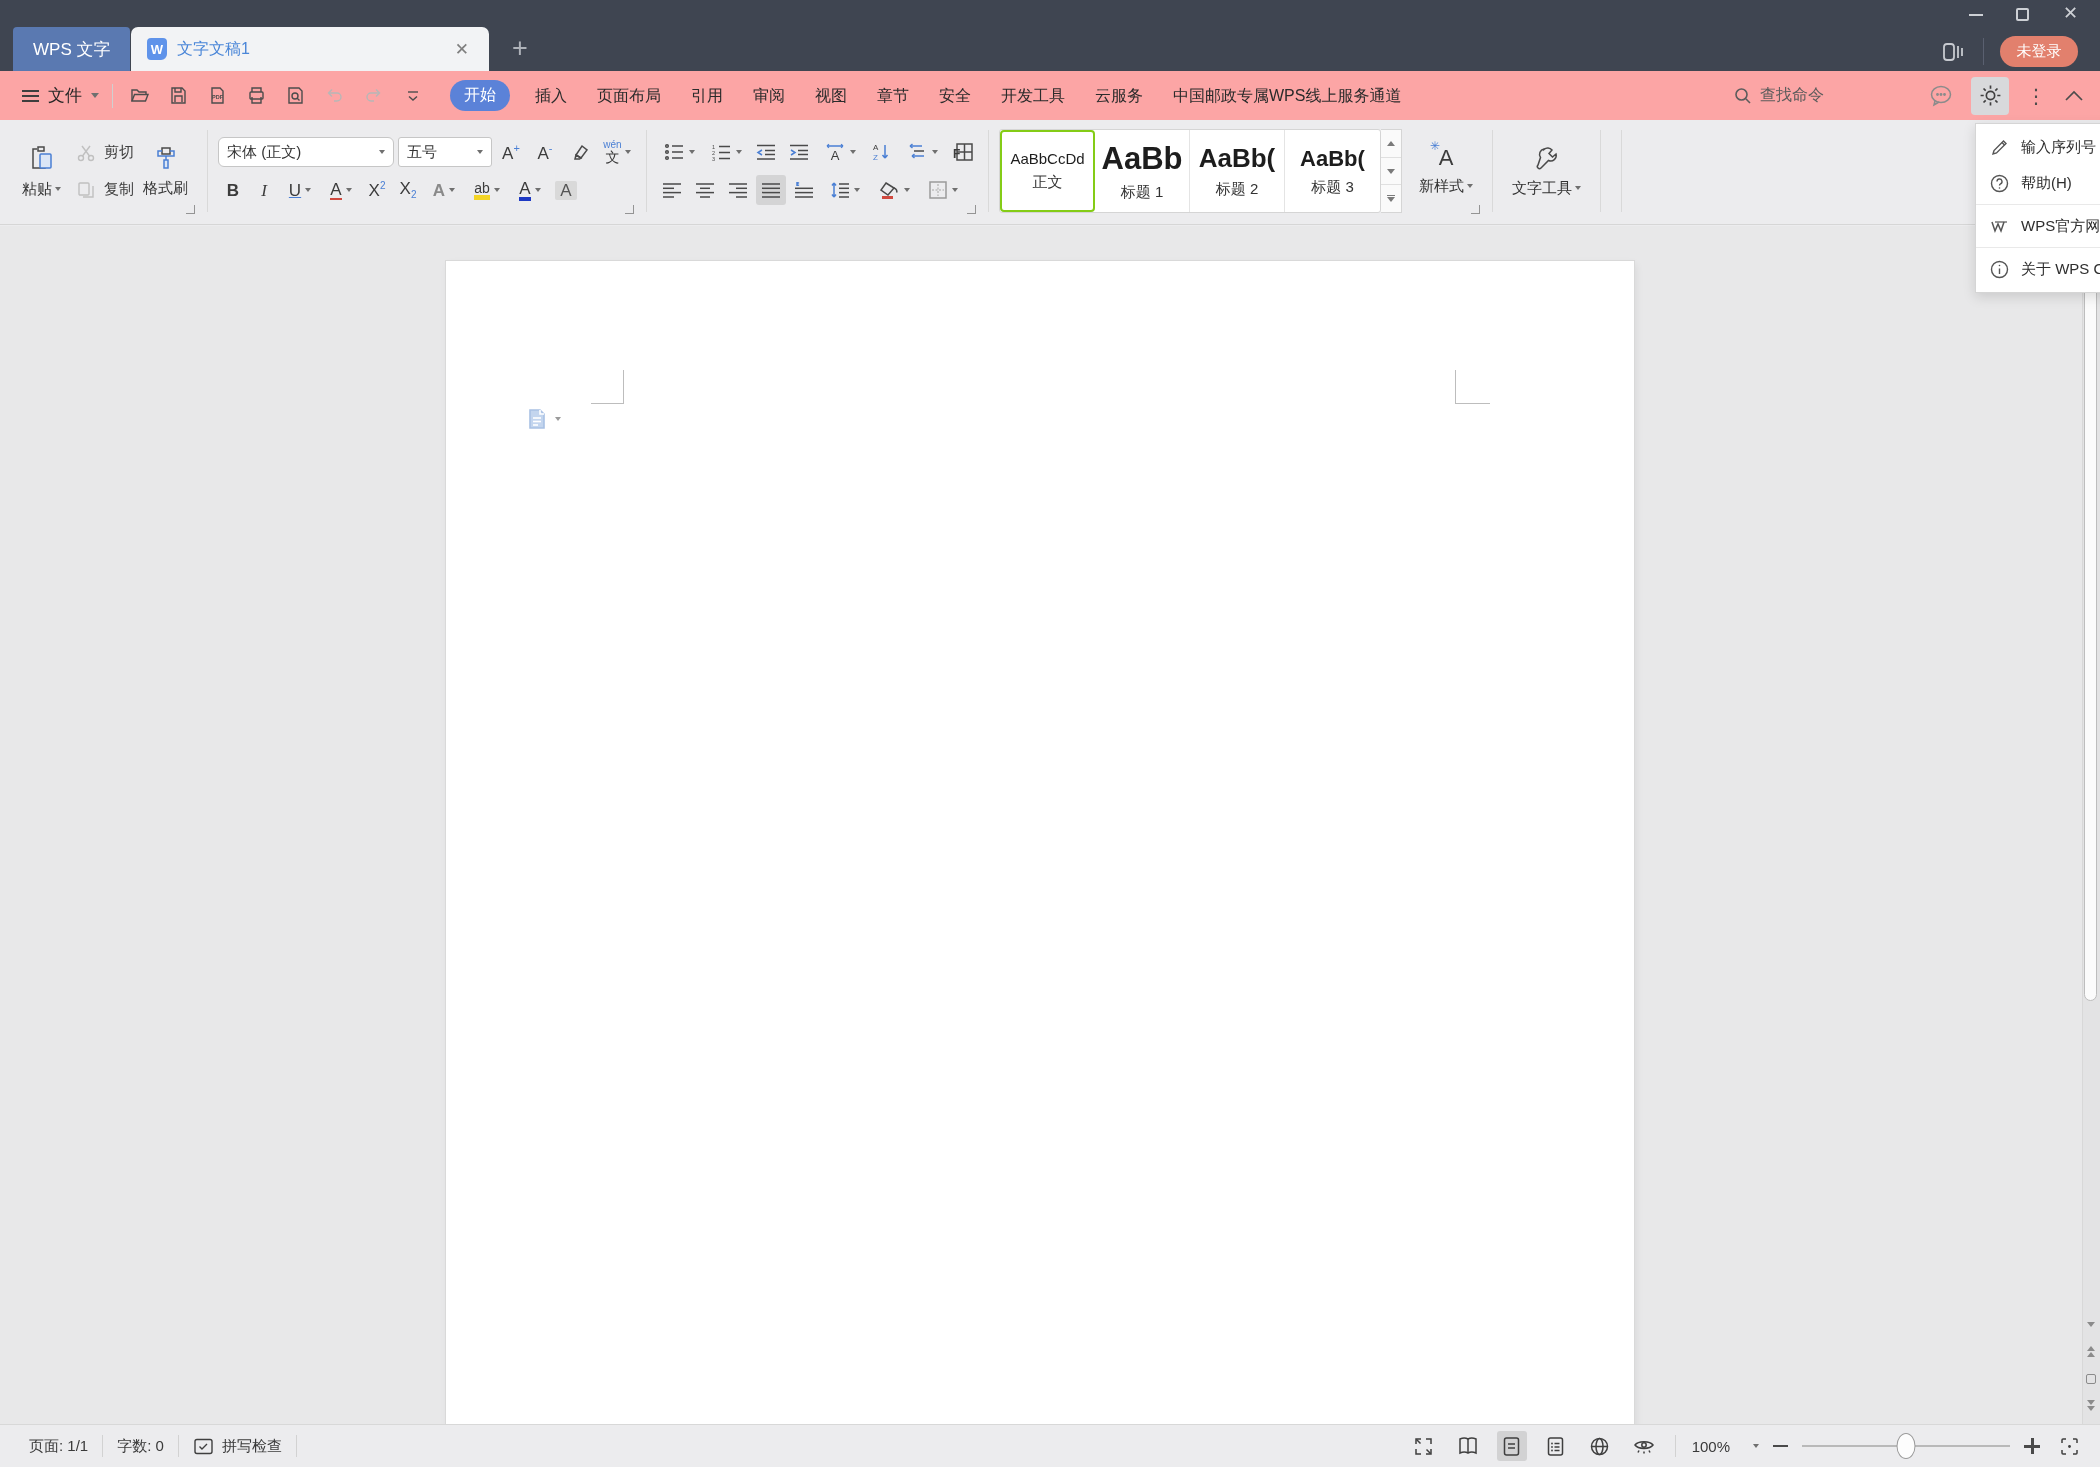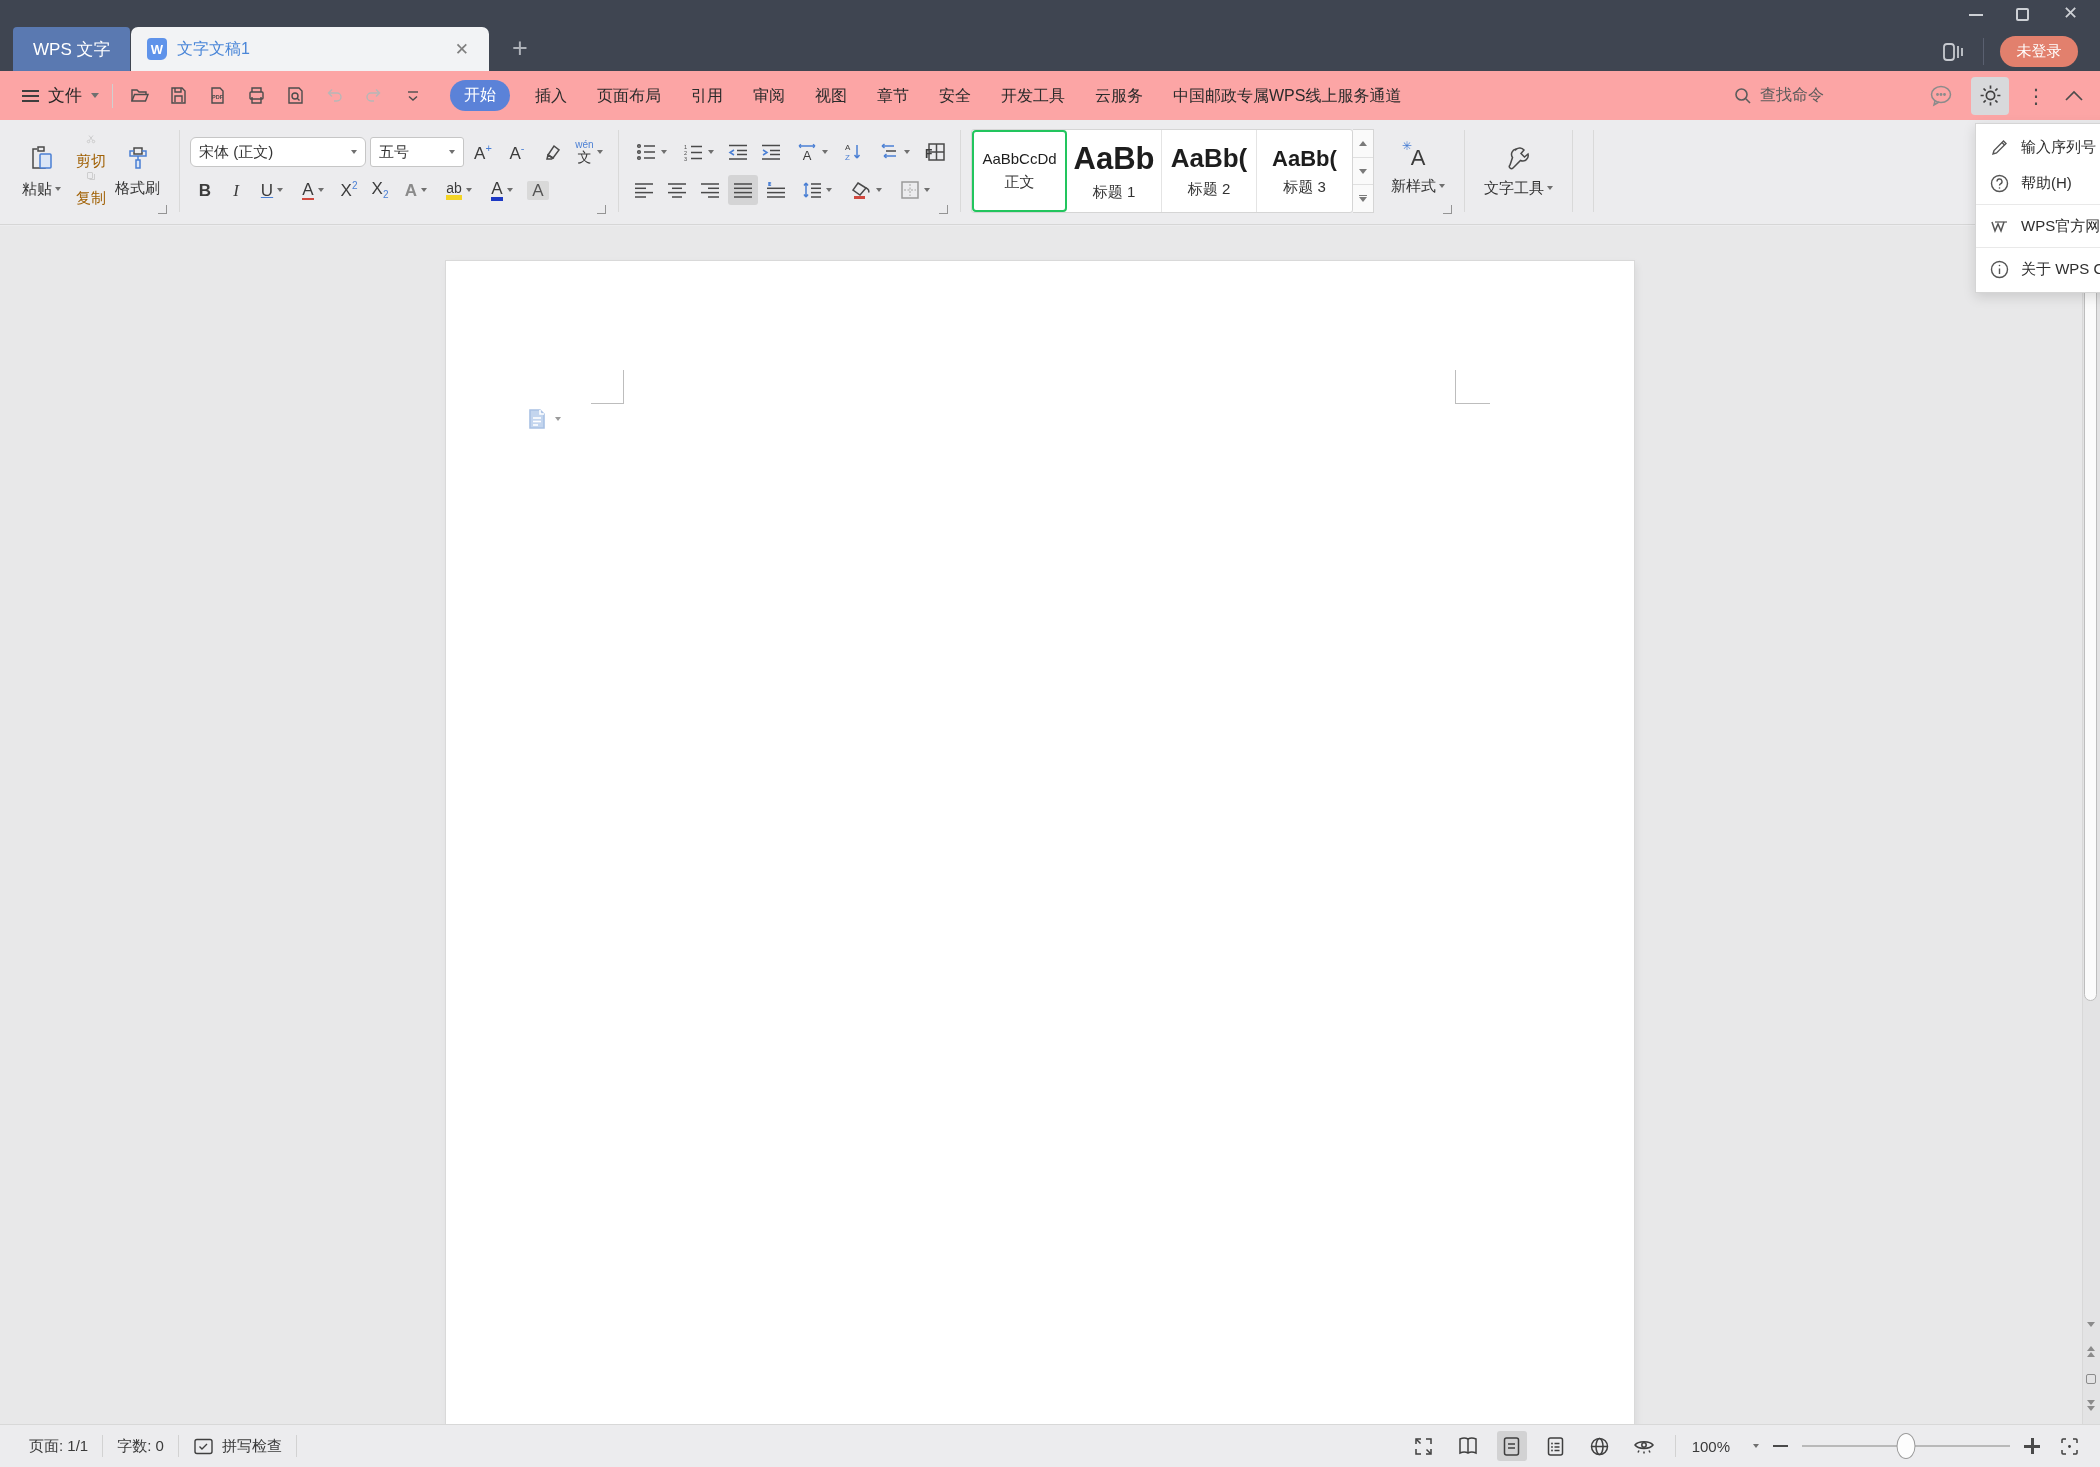--- a/index.html
+++ b/index.html
@@ -56,40 +56,40 @@
   .ribbon { position:absolute; left:0; top:120px; width:2100px; height:105px; background:#ececee;
     border-bottom:1px solid #d6d6d6; display:flex; align-items:stretch; padding:6px 0 8px 13px; }
   .rgroup { position:relative; display:flex; align-items:center; }
   .rsep { width:1px; background:#d9d9d9; margin:4px 10px; }
   .gmark { position:absolute; right:2px; bottom:2px; width:9px; height:9px;
     border-right:1.5px solid #949494; border-bottom:1.5px solid #949494; }
   .tbtn { display:flex; flex-direction:column; align-items:center; justify-content:center;
     gap:8px; padding:0 9px; border-radius:3px; }
   .tbtn .lbl { font-size:15px; color:#333; display:flex; align-items:center; gap:3px; white-space:nowrap; }
   .stack { display:flex; flex-direction:column; justify-content:center; margin-left:6px; }
-  .srow { display:flex; align-items:center; gap:8px; height:37px; font-size:15px; color:#a16207;flex-direction:column; }
+  .srow { display:flex; align-items:center; gap:8px; height:37px; font-size:15px; color:#404040; }
   .cols { display:flex; flex-direction:column; justify-content:center; gap:2px; }
   .frow { display:flex; align-items:center; height:36px; }
   .selbox { height:30px; background:#fff; border:1px solid #c6c6c6; border-radius:3px;
     display:flex; align-items:center; padding:0 8px; font-size:15px; color:#333; }
   .ibtn { min-width:30px; height:30px; padding:0 2px; display:flex; align-items:end;
     align-items:center; justify-content:center; border-radius:3px; position:relative; }
   .ibtn.active { background:#d4d4d5; }
   .ibtn svg { stroke:#4a4a4a; fill:none; stroke-width:1.5; }
   .glyph { font-size:17px; color:#3c3c3c; line-height:1; }
   svg .b { stroke:#4a7fd4; } svg .r { stroke:#d0493f; }
   .pin { display:flex; flex-direction:column; align-items:center; line-height:1; }
   .pin .py { font-size:10px; color:#4a7fd4; } .pin .hz { font-size:14px; color:#3c3c3c; }
   
   .gallery { display:flex; height:84px; background:#fff; border:1px solid #d5d5d5; border-radius:3px; overflow:hidden; }
   .gcell { width:95px; display:flex; flex-direction:column; align-items:center; justify-content:center;
     gap:6px; border-right:1px solid #e4e4e4; overflow:hidden; }
   .gcell .prev { white-space:nowrap; color:#1d1d1d; }
   .gcell .gl { font-size:15px; color:#333; white-space:nowrap; }
-  .gcell.sel { border:2px solid #22c55e; border-radius:4px; }
+  .gcell.sel { border:2px solid #84cc16; border-radius:4px; }
   .gscroll { width:21px; height:84px; border:1px solid #d5d5d5; border-left:none; background:#fafafa;
     display:flex; flex-direction:column; }
   .gsb { flex:1; display:flex; align-items:center; justify-content:center; border-bottom:1px solid #e0e0e0; }
   .tri-u { width:0; height:0; border-left:4px solid transparent; border-right:4px solid transparent; border-bottom:5px solid #7a7a7a; }
   .tri-d { width:0; height:0; border-left:4px solid transparent; border-right:4px solid transparent; border-top:5px solid #7a7a7a; }
   .gmore { display:flex; flex-direction:column; align-items:center; gap:1px; }
   .gmore i { width:8px; height:1.5px; background:#7a7a7a; }
   
   .docarea { position:absolute; left:0; top:226px; width:2100px; height:1198px; background:#e8e8e9; overflow:hidden; }
   .page { position:absolute; left:446px; top:35px; width:1188px; height:1400px; background:#fff;

